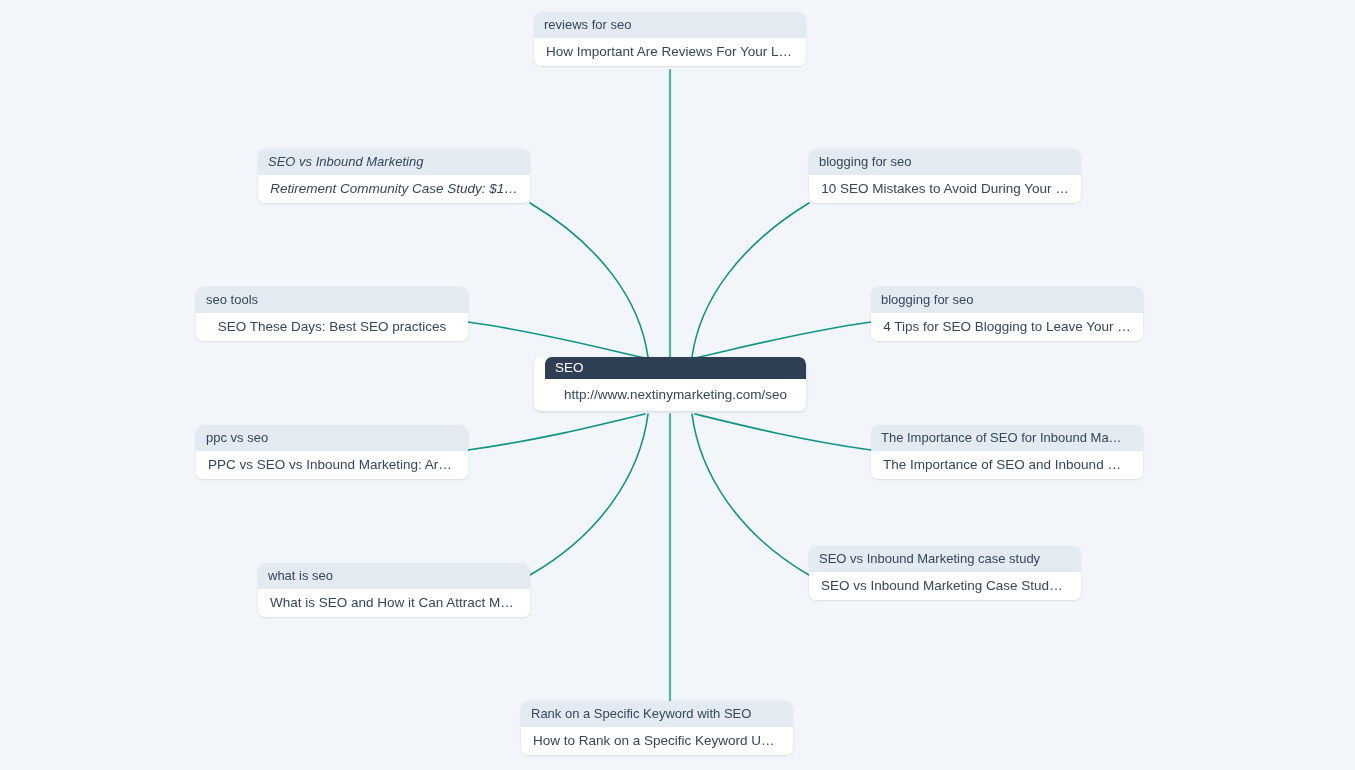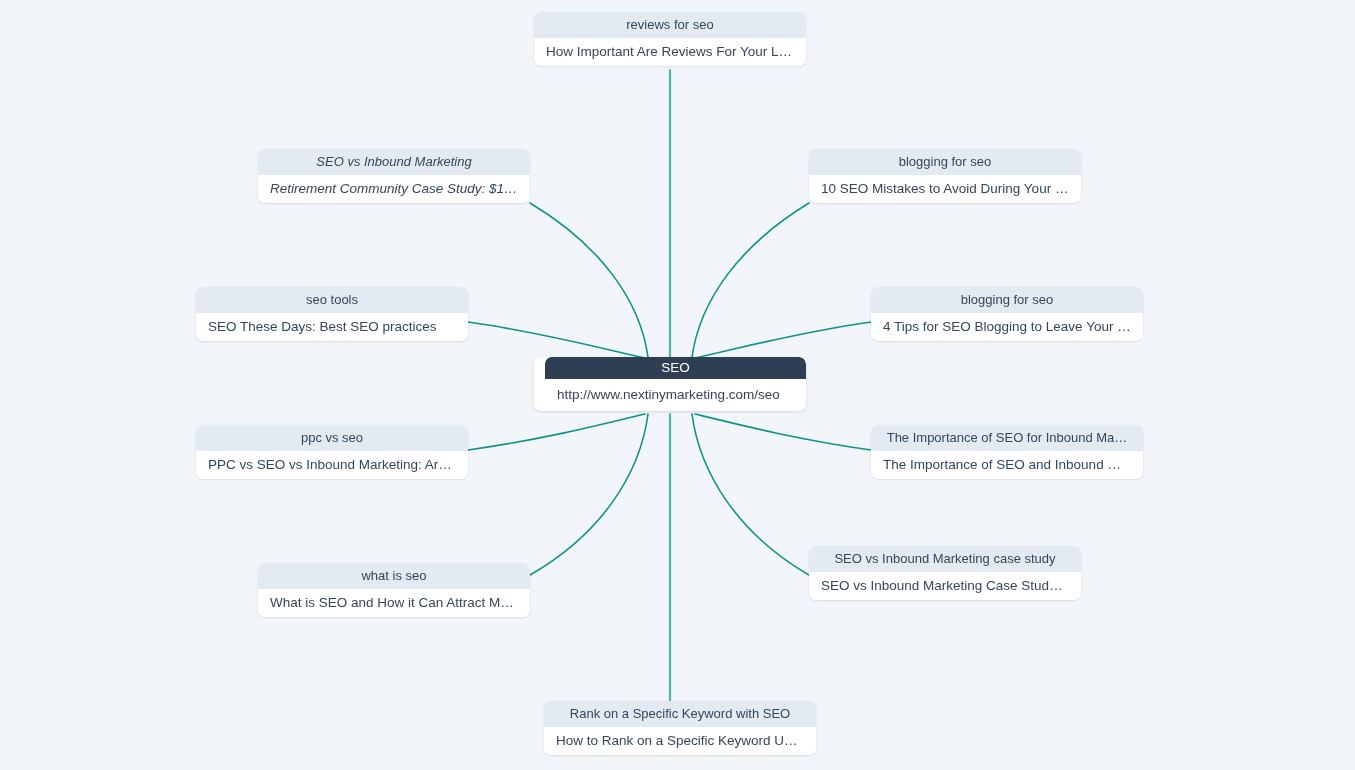--- a/index.html
+++ b/index.html
@@ -36,35 +36,35 @@
     box-shadow: 0 1px 2px rgba(45, 62, 84, 0.10), 0 0 0 0.5px rgba(45,62,84,0.04);
     overflow: hidden;
     box-sizing: border-box;
   }
   .node-header {
     height: 26px;
     line-height: 26px;
     background: #e4eaf2;
     color: #33475b;
     font-size: 13px;
-    text-align: center;
     padding: 0 10px;
     box-sizing: border-box;
     white-space: nowrap;
     overflow: hidden;
     text-overflow: ellipsis;
     border-top-left-radius: 7px;
     border-top-right-radius: 7px;
   }
   .node-body {
     height: 28px;
     line-height: 28px;
     background: #ffffff;
     color: #33475b;
     font-size: 13.5px;
+    text-align: center;
     padding: 0 12px;
     box-sizing: border-box;
     white-space: nowrap;
     overflow: hidden;
     text-overflow: ellipsis;
     border-bottom-left-radius: 7px;
     border-bottom-right-radius: 7px;
   }
   .node.root {
     width: 272px;
@@ -133,21 +133,21 @@
         <div class="node-body">The Importance of SEO and Inbound M…</div>
       </div>
       <div class="node" style="left: 258px; top: 563px;">
         <div class="node-header">what is seo</div>
         <div class="node-body">What is SEO and How it Can Attract Mo…</div>
       </div>
       <div class="node" style="left: 809px; top: 546px;">
         <div class="node-header">SEO vs Inbound Marketing case study</div>
         <div class="node-body">SEO vs Inbound Marketing Case Study: …</div>
       </div>
-      <div class="node" style="left: 544px; top: 701px;">
+      <div class="node" style="left: 521px; top: 701px;">
         <div class="node-header">Rank on a Specific Keyword with SEO</div>
         <div class="node-body">How to Rank on a Specific Keyword Usi…</div>
       </div>
       <div class="node root" style="left: 534px; top: 357px;">
         <div class="node-header">SEO</div>
         <div class="node-body">http://www.nextinymarketing.com/seo</div>
       </div>
     </div>
 
 </div>

